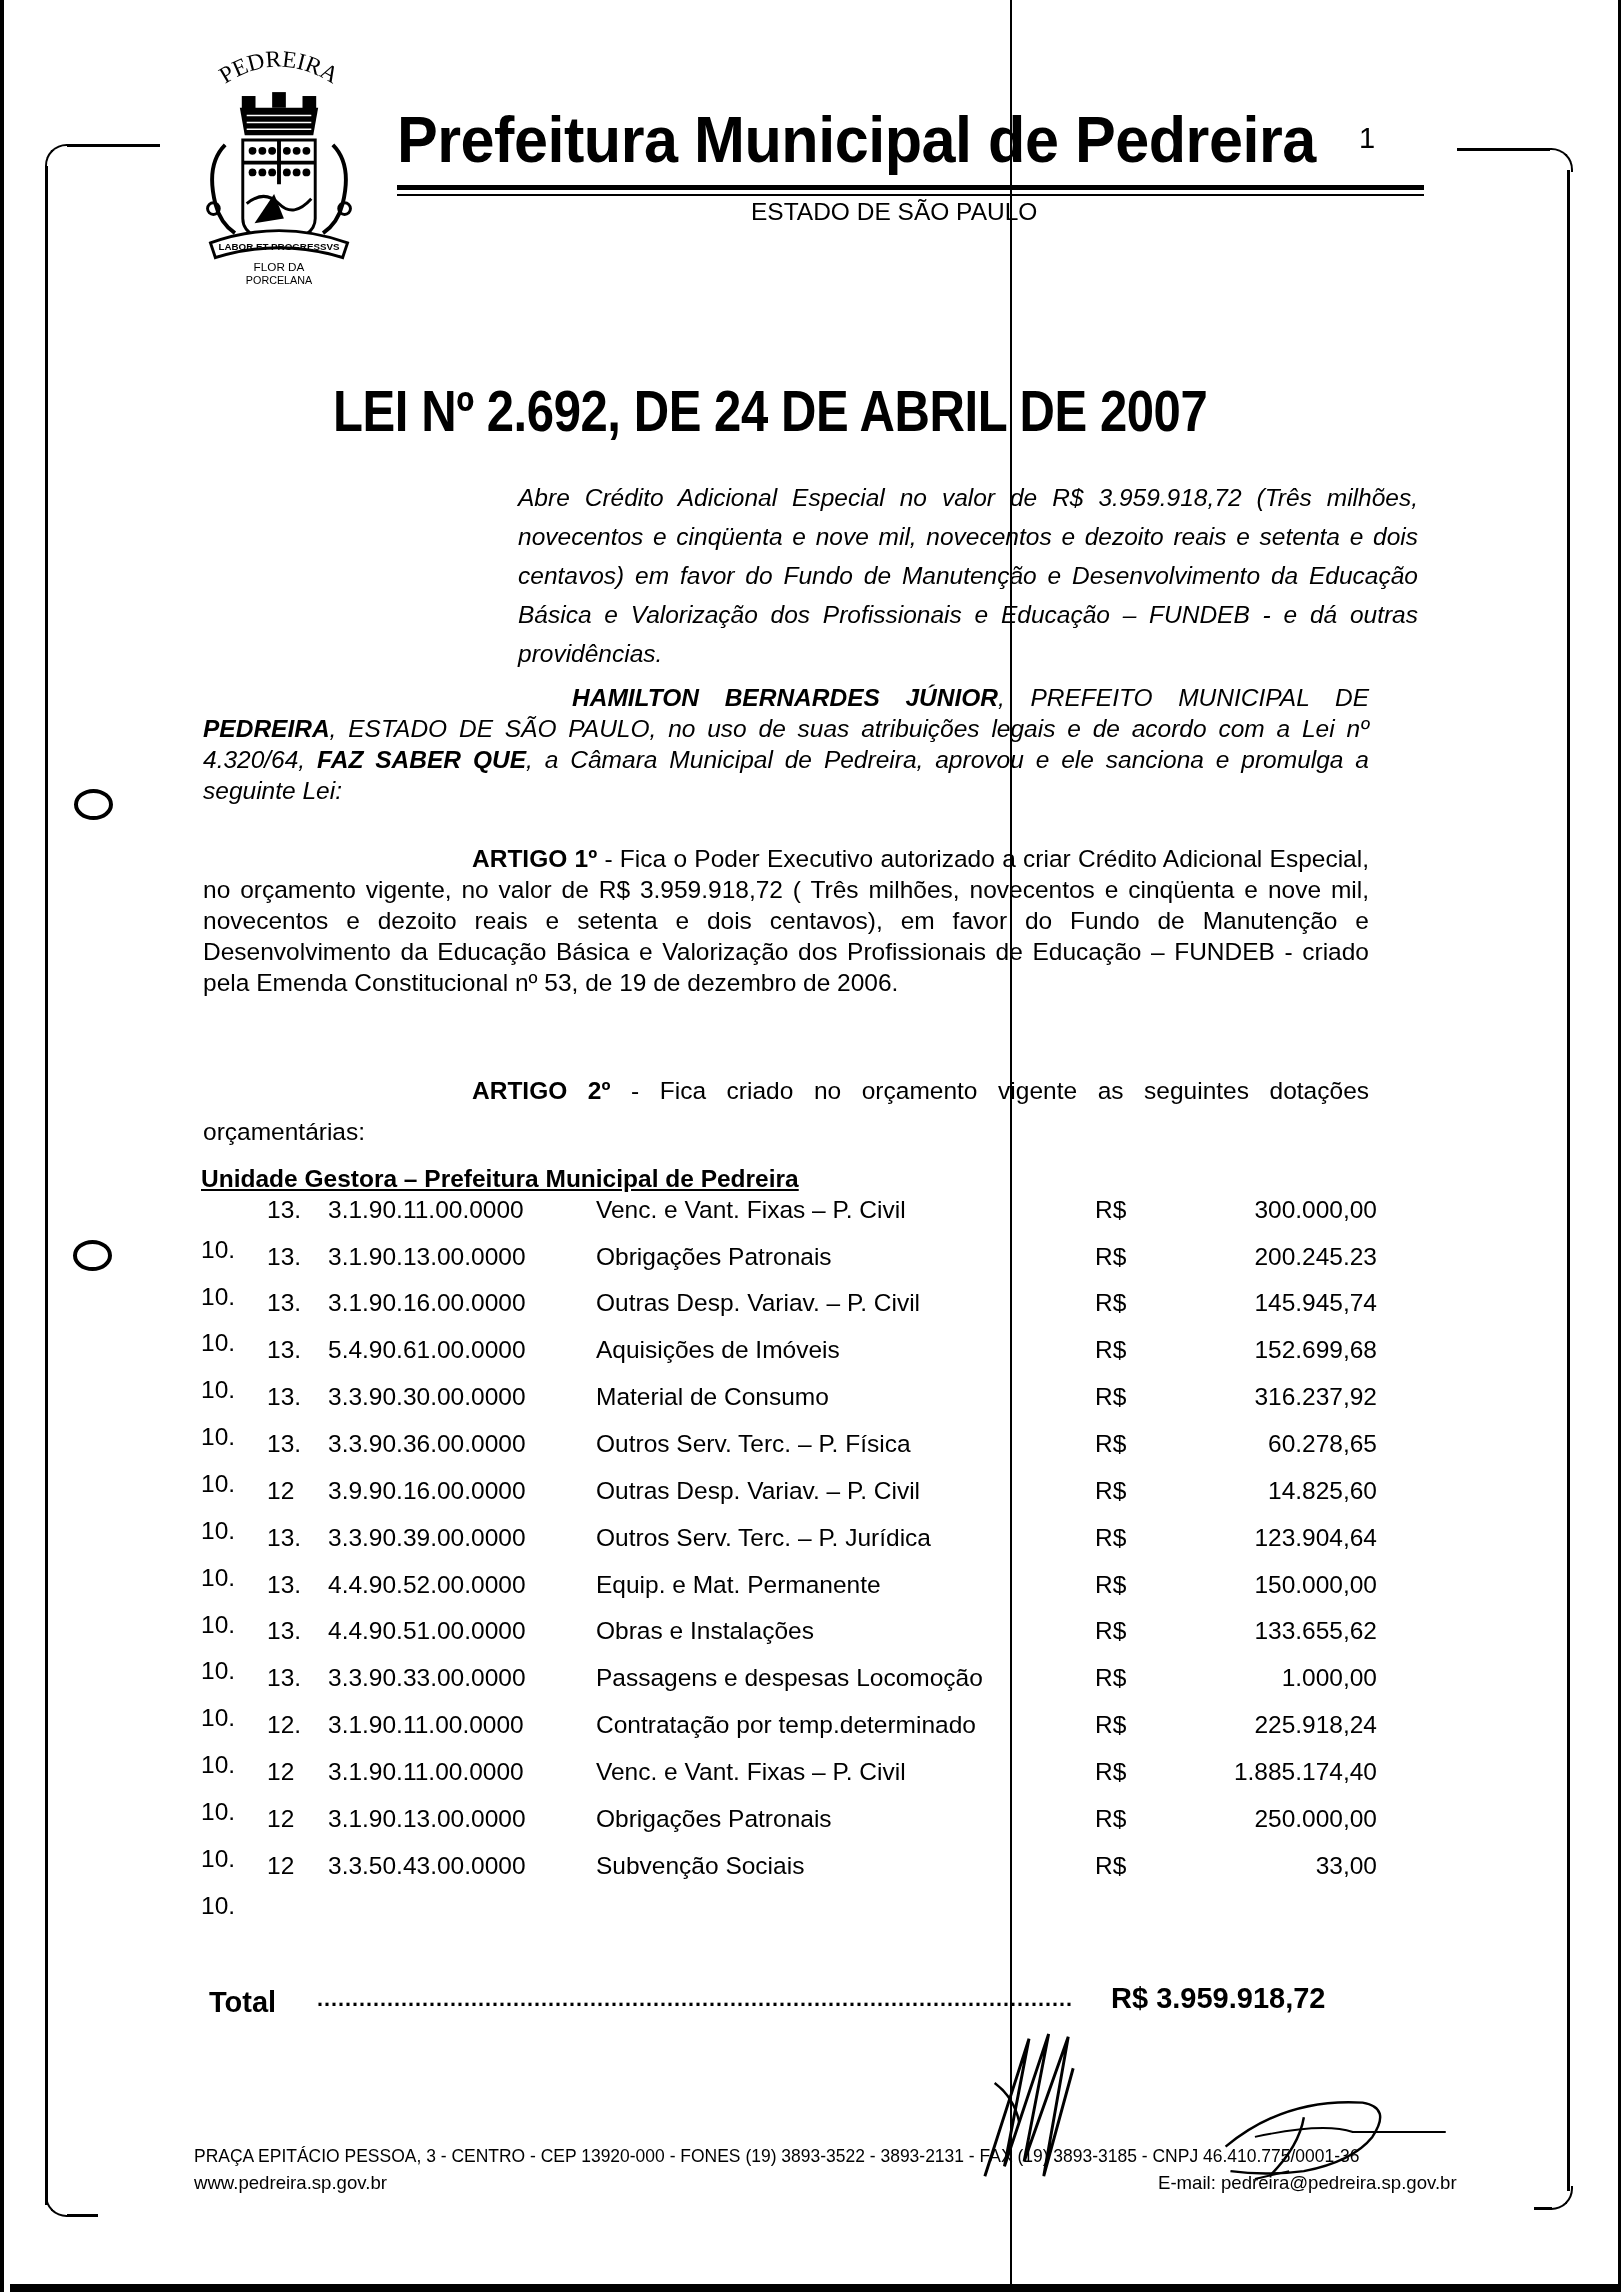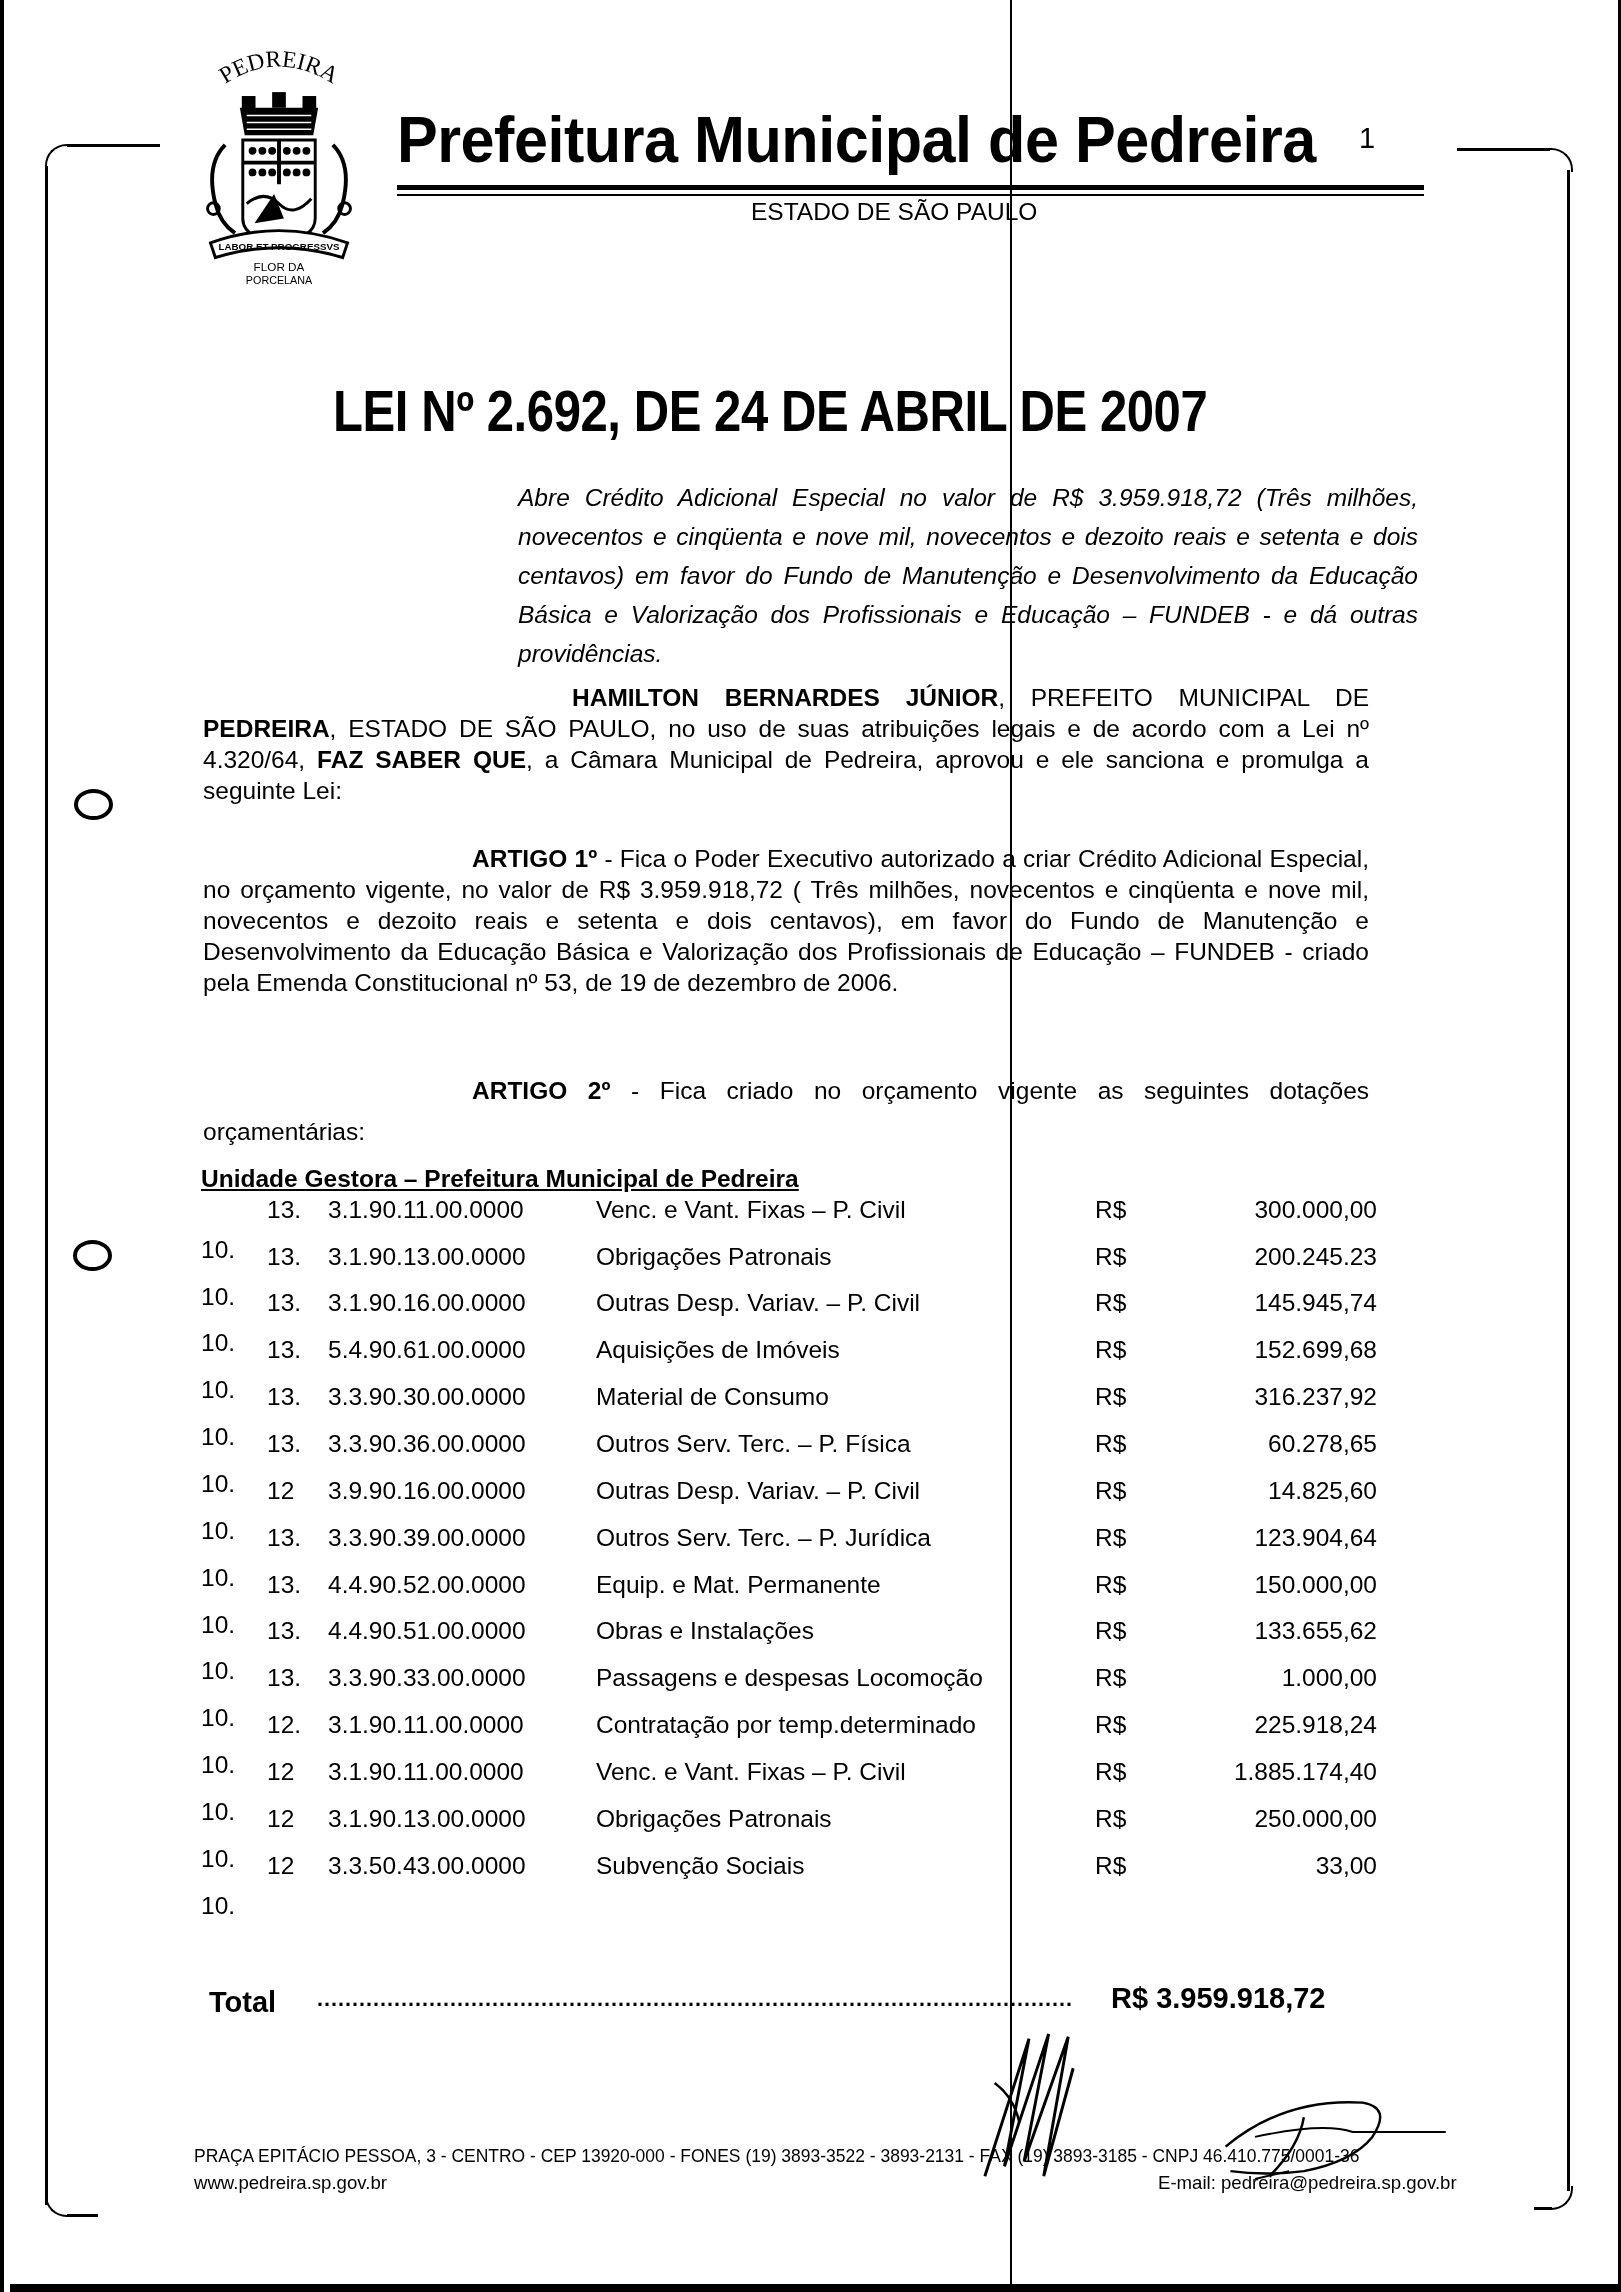--- a/index.html
+++ b/index.html
@@ -118,21 +118,21 @@
 <div id="page-num" class="abs">1</div>
 <div id="title" class="abs">Prefeitura Municipal de Pedreira</div>
 <div id="title-rule-1" class="abs"></div>
 <div id="title-rule-2" class="abs"></div>
 <div id="state" class="abs">ESTADO DE SÃO PAULO</div>
 
 <div id="law-title" class="abs">LEI Nº 2.692, DE 24 DE ABRIL DE 2007</div>
 
 <div id="abstract" class="abs">Abre Crédito Adicional Especial no valor de R$ 3.959.918,72 (Três milhões, novecentos e cinqüenta e nove mil, novecentos e dezoito reais e setenta e dois centavos) em favor do Fundo de Manutenção e Desenvolvimento da Educação Básica e Valorização dos Profissionais e Educação – FUNDEB - e dá outras providências.</div>
 
-<div class="para" style="top:682px;">
+<div class="para" style="top:682px;font-style:italic;">
   <span class="indent" style="width:369px;"></span><b>HAMILTON BERNARDES JÚNIOR</b><span>, PREFEITO MUNICIPAL DE </span><b>PEDREIRA</b><span>, ESTADO DE SÃO PAULO, no uso de suas atribuições legais e de acordo com a Lei nº 4.320/64, </span><b>FAZ SABER QUE</b><span>, a Câmara Municipal de Pedreira, aprovou e ele sanciona e promulga a seguinte Lei:</span>
 </div>
 
 <div class="para" style="top:843px;">
   <span class="indent" style="width:269px;"></span><b>ARTIGO 1º</b><span> - Fica o Poder Executivo autorizado a criar Crédito Adicional Especial, no orçamento vigente, no valor de R$ 3.959.918,72 ( Três milhões, novecentos e cinqüenta e nove mil, novecentos e dezoito reais  e setenta e dois centavos), em favor do Fundo de Manutenção e Desenvolvimento da Educação Básica e Valorização dos Profissionais de Educação – FUNDEB - criado pela Emenda Constitucional nº 53, de 19 de dezembro de 2006.</span>
 </div>
 
 <div class="para" style="top:1070px; line-height:41px;">
   <span class="indent" style="width:269px;"></span><b>ARTIGO 2º</b><span> - Fica criado no orçamento vigente as seguintes dotações orçamentárias:</span>
 </div>

